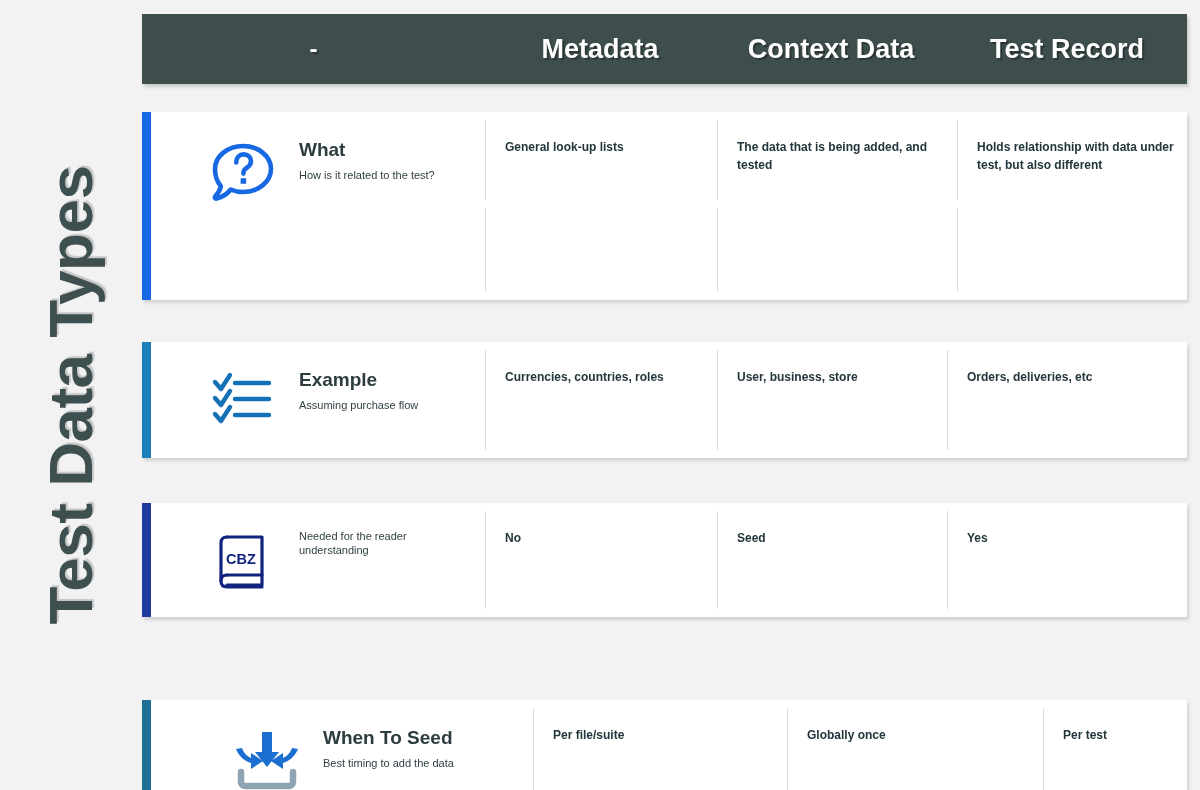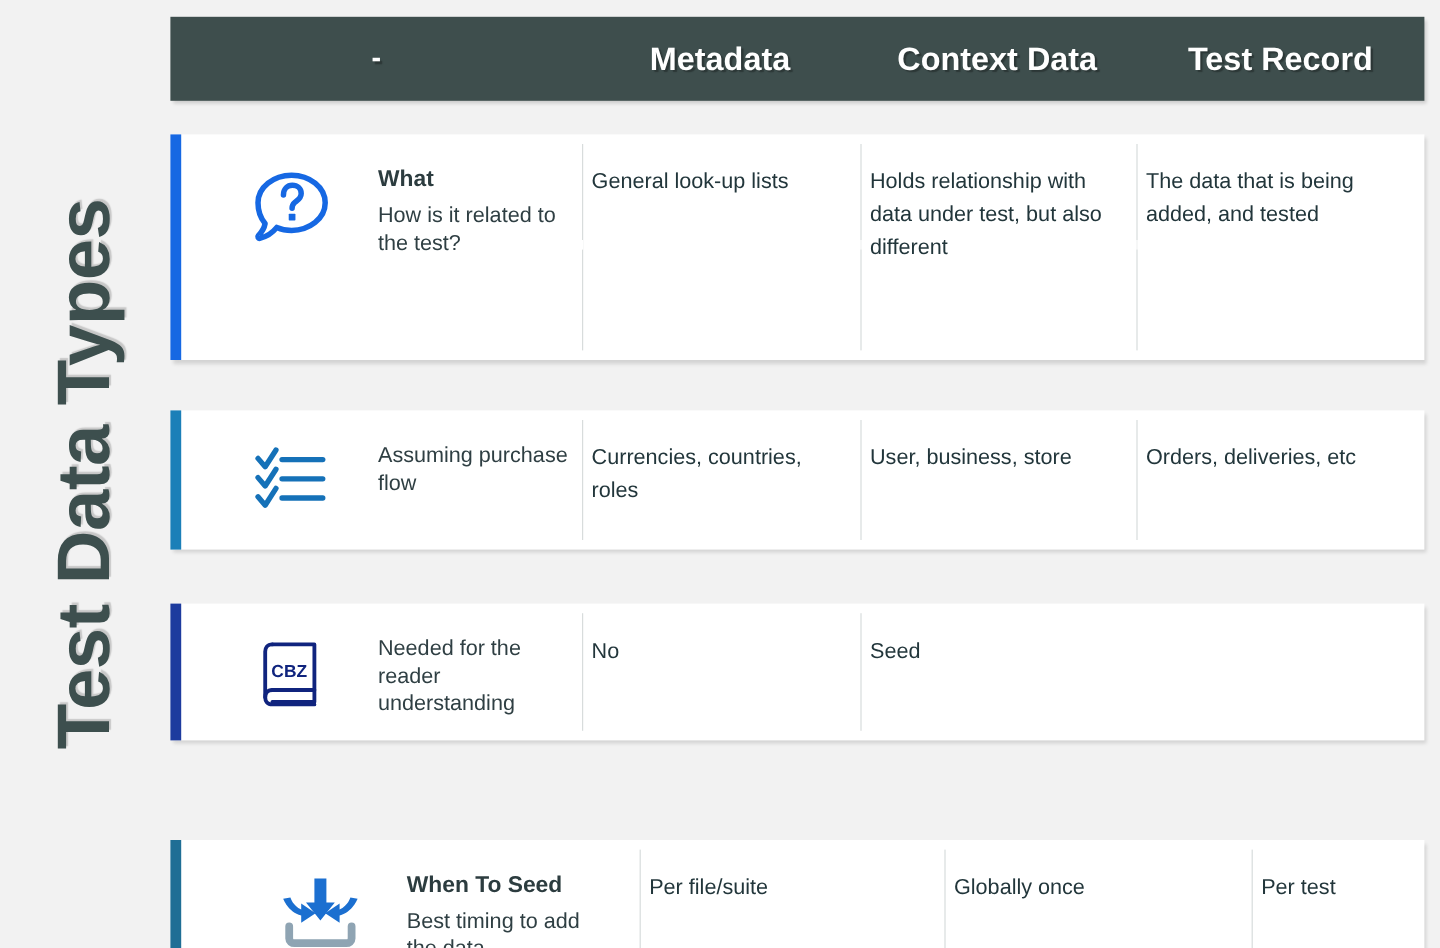--- a/index.html
+++ b/index.html
@@ -95,43 +95,42 @@
   .icon-box {
     flex: 0 0 112px;
     display: flex;
     align-items: flex-start;
     justify-content: center;
     padding-top: 2px;
     margin-left: 36px;
   }
   .label-text {
     padding-right: 10px;
-    margin-left: 16px;
   }
   .label-title {
     font-size: 19px;
     font-weight: bold;
     color: #2c3c3f;
     line-height: 1.25;
     margin-bottom: 6px;
   }
   .label-sub {
-    font-size: 18px;
+    font-size: 11px;
     color: #2f3f43;
     line-height: 1.28;
   }
 
   .val-cell {
     position: relative;
     box-sizing: border-box;
     padding-top: 26px;
-    padding-left: 8px;
+    padding-left: 20px;
     padding-right: 12px;
-    font-size: 18px;
-    font-weight: normal;
+    font-size: 12px;
+    font-weight: bold;
     color: #22363b;
     line-height: 1.52;
   }
   .val-c1 { flex: 0 0 232px; }
   .val-c2 { flex: 0 0 230px; }
   .val-c3 { flex: 0 0 240px; }
   
   .val-cell::before {
     content: "";
     position: absolute;
@@ -184,40 +183,41 @@
                    C42 25.4 38.9 26.9 36.5 28.8 C34.9 30.1 34.4 31.3 34.4 33.6" fill="none" stroke="#1668e3" stroke-width="4.6" stroke-linecap="round"></path>
           <rect x="31.6" y="38.2" width="5.6" height="5.6" rx="0.6" fill="#1668e3"></rect>
         </svg>
       </div>
       <div class="label-text">
         <div class="label-title">What</div>
         <div class="label-sub">How is it related to the test?</div>
       </div>
     </div>
     <div class="val-cell val-c1">General look-up lists</div>
+    <div class="val-cell val-c3">The data that is being added, and tested</div>
     <div class="val-cell val-c2">Holds relationship with data under test, but also different</div>
-    <div class="val-cell val-c3">The data that is being added, and tested</div>
   </div>
 
   <div class="row" style="top:342px; height:116px;">
     <div class="accent" style="background: rgb(27, 127, 184);"></div>
     <div class="label-cell">
       <div class="icon-box">
         <svg class="ico" width="64" height="58" viewBox="0 0 64 58" aria-hidden="true">
           <g fill="none" stroke="#1571b8" stroke-width="4.4" stroke-linecap="round" stroke-linejoin="round">
             <path d="M4 12 L10 19 L19 5"></path>
             <path d="M4 28 L10 35 L19 21"></path>
             <path d="M4 44 L10 51 L19 37"></path>
             <path d="M24 13 L58 13"></path>
             <path d="M24 29 L58 29"></path>
             <path d="M24 45 L58 45"></path>
           </g>
         </svg>
       </div>
       <div class="label-text">
+        <div class="label-title">Example</div>
         <div class="label-sub">Assuming purchase flow</div>
       </div>
     </div>
     <div class="val-cell val-c1">Currencies, countries, roles</div>
     <div class="val-cell val-c2">User, business, store</div>
     <div class="val-cell val-c3">Orders, deliveries, etc</div>
   </div>
 
   <div class="row" style="top:503px; height:114px;">
     <div class="accent" style="background: rgb(29, 59, 158);"></div>
@@ -232,20 +232,21 @@
           </g>
           <text x="27" y="33" font-family="'Liberation Sans', sans-serif" font-size="14.5" font-weight="bold" fill="#10247e" text-anchor="middle">CBZ</text>
         </svg>
       </div>
       <div class="label-text">
         <div class="label-sub">Needed for the reader understanding</div>
       </div>
     </div>
     <div class="val-cell val-c1">No</div>
     <div class="val-cell val-c2">Seed</div>
+    <div class="val-cell val-c3">Yes</div>
   </div>
 
   <div class="row" style="top:700px; height:118px;gap:24px;">
     <div class="accent" style="background: rgb(31, 110, 149);"></div>
     <div class="label-cell">
       <div class="icon-box">
         <svg class="ico" width="72" height="64" viewBox="0 0 72 64" aria-hidden="true">
 
           <path d="M31 4 L41 4 L41 24 L48 24 L36 39 L24 24 L31 24 Z" fill="#1b6fd0"></path>
 

